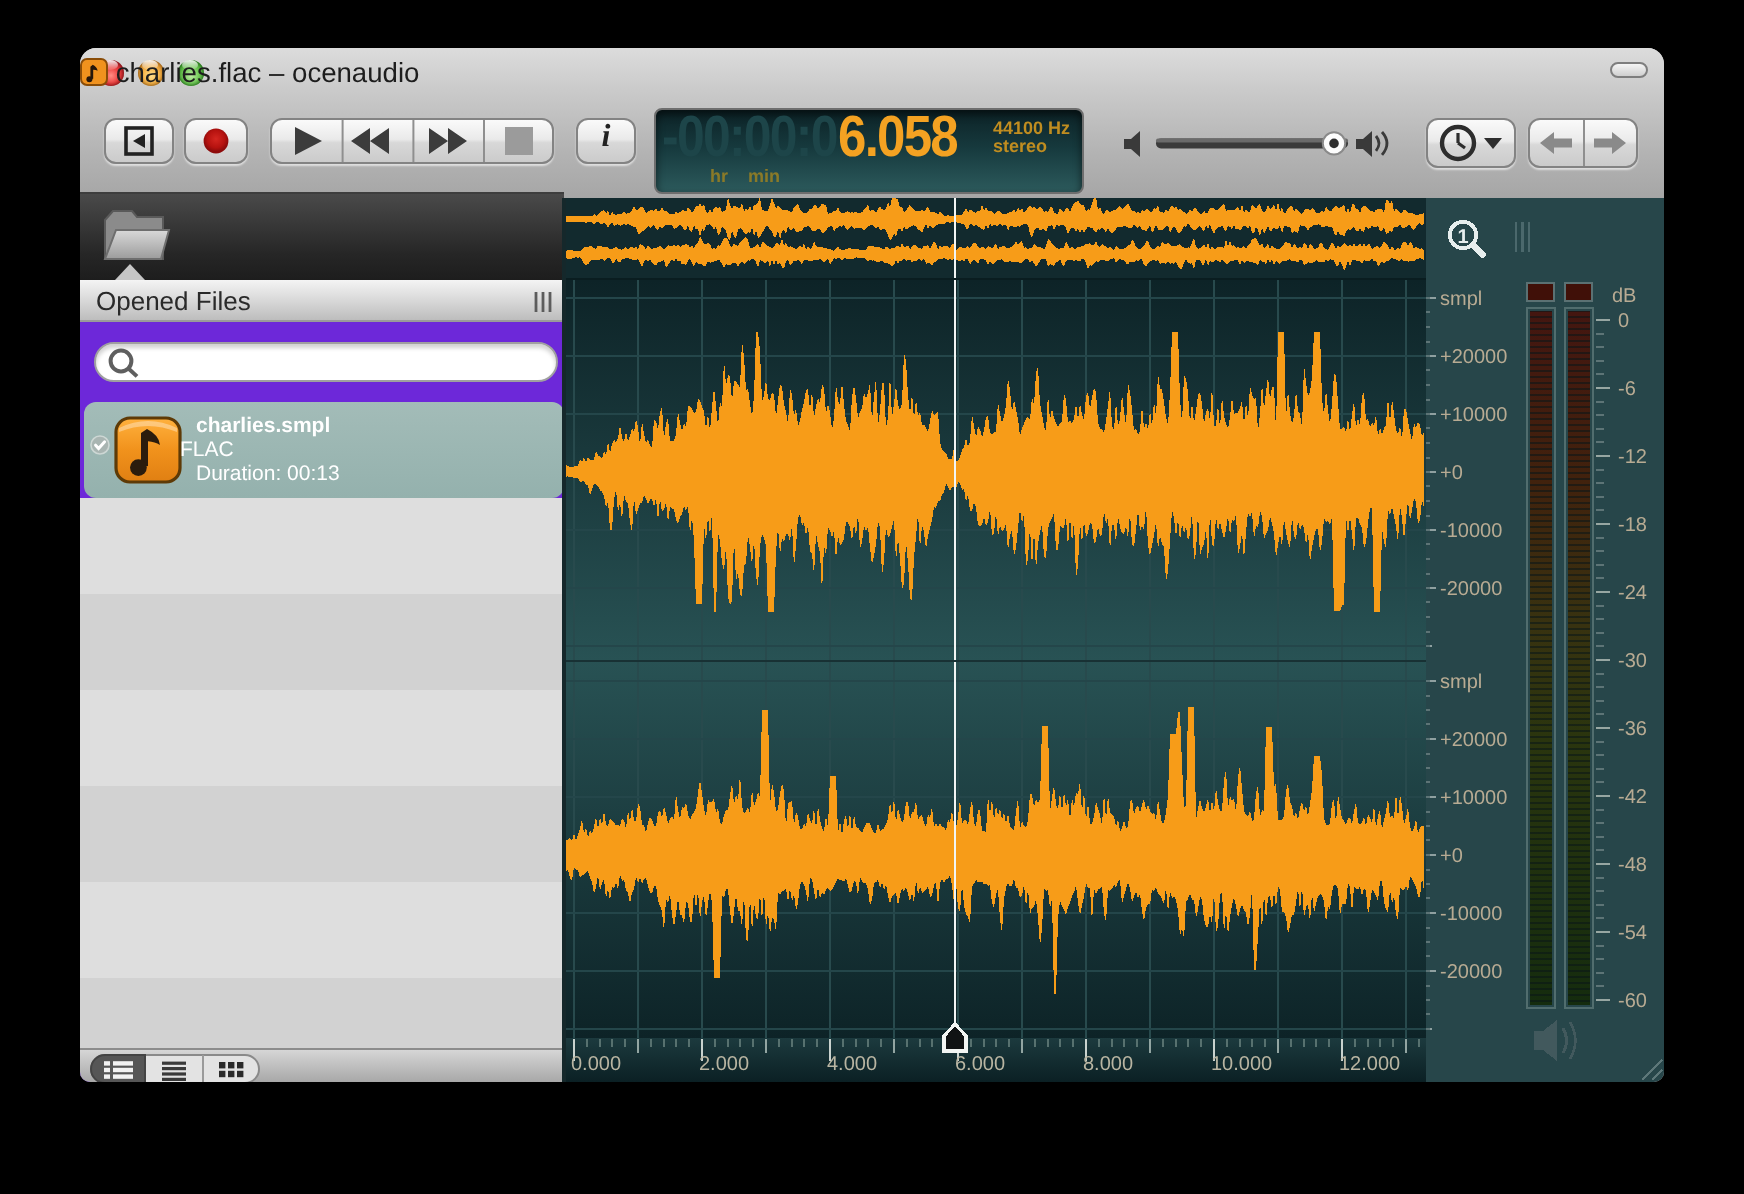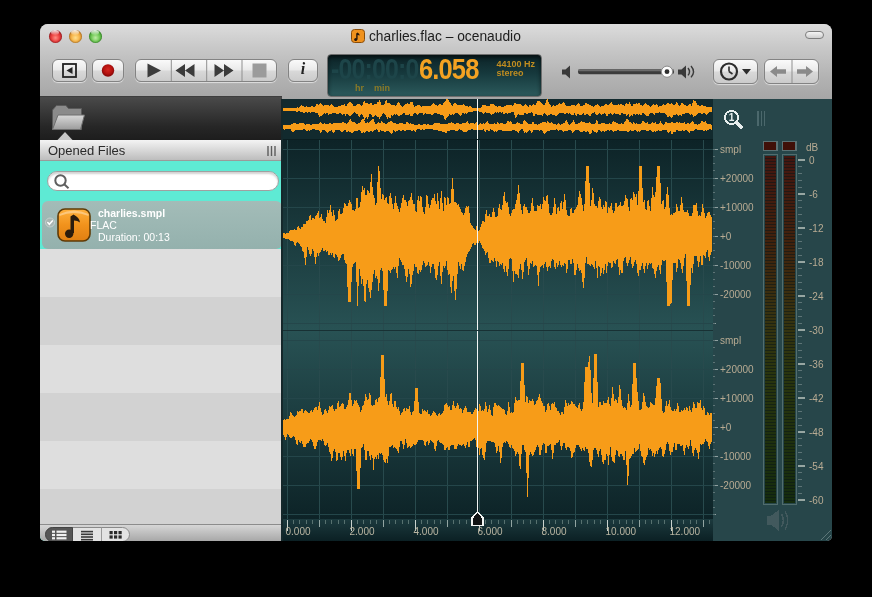--- a/index.html
+++ b/index.html
@@ -1,22 +1,22 @@
 <!DOCTYPE html>
 <html><head><meta charset="utf-8"><style>
 * { margin:0; padding:0; box-sizing:border-box; }
 html,body { width:872px; height:597px; background:#000; font-family:"Liberation Sans",sans-serif; overflow:hidden; }
 #win { position:absolute; left:40px; top:24px; width:792px; height:517px; border-radius:8px 8px 5px 5px; overflow:hidden; background:#b9b9b9; }
 #titlebar { position:absolute; left:0; top:0; width:792px; height:75px; background:linear-gradient(#dcdcdc,#c9c9c9 30%,#b3b3b3 70%,#a6a6a6); }
 .tl { position:absolute; top:5.5px; width:13px; height:13px; border-radius:50%; }
 .tl::after { content:""; position:absolute; left:2.5px; top:0.8px; width:8px; height:5px; border-radius:50%; background:linear-gradient(rgba(255,255,255,0.95), rgba(255,255,255,0.1)); }
-#title { position:absolute; top:5px; left:0; width:792px; text-align:center; font-size:13.8px; color:#1d1d1d; }
+#title { position:absolute; top:5px; left:0; width:792px; font-size:13.8px; color:#1d1d1d; }
 #loz { position:absolute; top:7px; right:8px; width:19px; height:8px; border-radius:4px; border:1.5px solid #7e7e7e; background:linear-gradient(#f5f5f5,#cfcfcf); }
 .btn { position:absolute; top:35px; height:23px; border:1px solid #838383; border-radius:6px; background:linear-gradient(#fafafa,#eaeaea 46%,#d8d8d8 54%,#cbcbcb); box-shadow:0 1px 1px rgba(255,255,255,.6); }
-#sidebar { position:absolute; left:0; top:72px; width:242px; height:445px; background:#5eead4; border-top:1px solid #3e3e3e; }
+#sidebar { position:absolute; left:0; top:72px; width:242px; height:445px; background:#6d28d9; border-top:1px solid #3e3e3e; }
 #tabstrip { position:absolute; left:0; top:0; width:242px; height:43px; background:linear-gradient(#4a4a4a,#262626 70%,#1d1d1d); }
 #ofhead { position:absolute; left:0; top:43px; width:242px; height:21px; background:linear-gradient(#f4f4f4,#d6d6d6 55%,#bdbdbd); border-bottom:1px solid #9a9a9a; }
 #ofhead span { position:absolute; left:8px; top:3px; font-size:13px; color:#2a2a2a; }
 #search { position:absolute; left:7px; top:74px; width:232px; height:20px; border-radius:10px; background:#fff; border:1px solid #a0a0a0; box-shadow:inset 0 2px 2px rgba(0,0,0,.18); }
 #item { position:absolute; left:2px; top:104px; width:240px; height:48px; border-radius:6px; background:linear-gradient(#a3bcb8,#94b1ad); }
 #item .t1 { position:absolute; left:56px; top:6px; font-size:10.5px; font-weight:bold; color:#fff; }
 #item .t2 { position:absolute; left:48px; top:18px; font-size:10.5px; color:#fff; }
 #item .t3 { position:absolute; left:56px; top:30px; font-size:10.5px; color:#fff; }
 .stripe { position:absolute; left:0; width:242px; height:48px; }
 #bottombar { position:absolute; left:0; top:427px; width:242px; height:18px; background:linear-gradient(#d6d6d6,#a5a5a5); border-top:1px solid #8c8c8c; }

